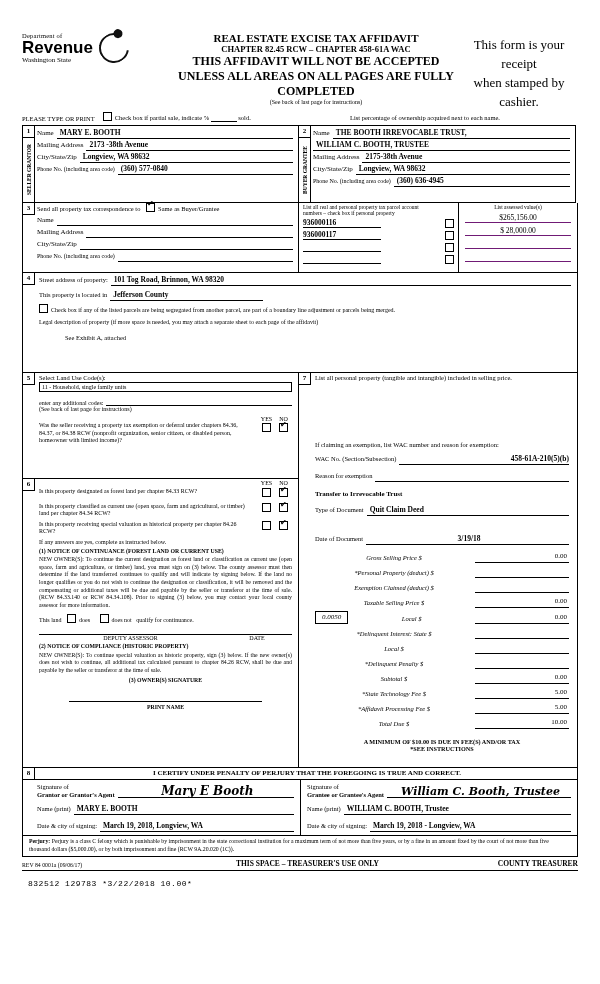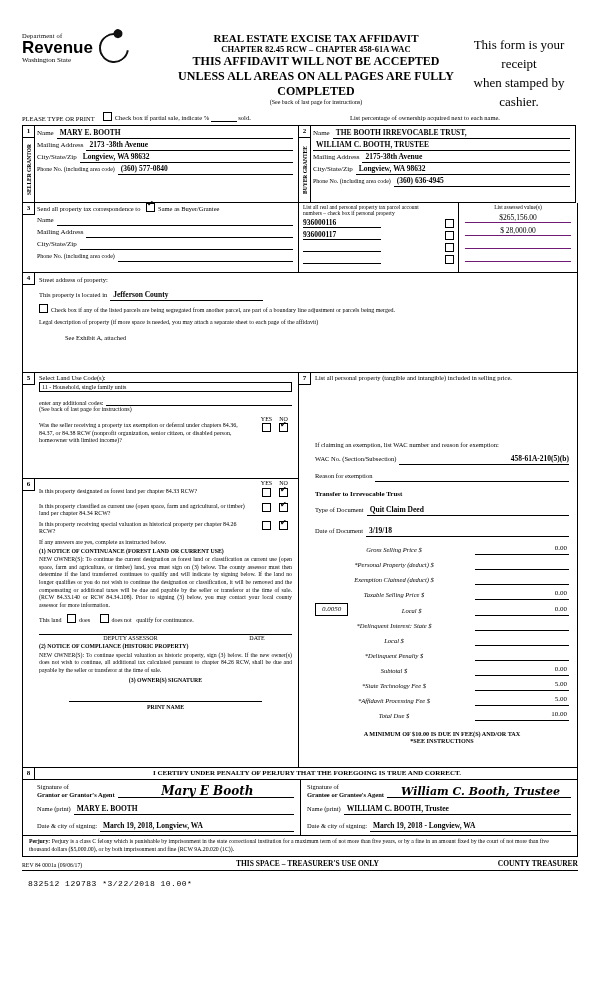--- a/index.html
+++ b/index.html
@@ -238,20 +238,21 @@
         <div class="money">&nbsp;</div>
       </div>
     </div>
   </div>
 
   <div class="box" style="height:100px;border-top:0;">
     <div class="num">4</div>
     <div style="padding:1px 6px 0 16px;">
       <div class="fld" style="font-size:6.5px;">
         <span class="lbl">Street address of property:</span>
+        <span class="ul">101 Tog Road, Brinnon, WA  98320</span>
       </div>
       <div class="fld" style="font-size:6.5px;margin-top:3px;">
         <span class="lbl">This property is located in</span>
         <span class="ul" style="max-width:150px;flex:0 0 150px;">Jefferson County</span>
       </div>
       <div style="font-size:6px;margin-top:3px;">
         <span class="cbx"></span><span>Check box if any of the listed parcels are being segregated from another parcel, are part of a boundary line adjustment or parcels being merged.</span>
       </div>
       <div style="font-size:6px;margin-top:6px;">Legal description of property (if more space is needed, you may attach a separate sheet to each page of the affidavit)</div>
       <div style="font-size:6.5px;margin-top:9px;padding-left:26px;">See Exhibit A, attached</div>
@@ -349,21 +350,21 @@
           </div>
           <div class="fld" style="margin-top:5px;font-size:6.5px;">
             <span class="lbl">Reason for exemption</span>
             <span class="ul"></span>
           </div>
           <div style="font-size:7px;margin-top:8px;font-weight:bold;">Transfer to Irrevocable Trust</div>
           <div class="fld" style="margin-top:6px;font-size:6.5px;">
             <span class="lbl">Type of Document</span>
             <span class="ul">Quit Claim Deed</span>
           </div>
-          <div class="fld" style="margin-top:9px;font-size:6.5px;">
+          <div class="fld" style="margin-top:17px;font-size:6.5px;text-align:center;">
             <span class="lbl">Date of Document</span>
             <span class="ul">3/19/18</span>
           </div>
 
           <div style="margin-top:6px;">
             <div class="moneyrow">
                   <span class="ml">Gross Selling Price $</span>
                   <span class="mv">0.00</span>
                 </div>
             <div class="moneyrow" style="margin-top:3px;">

